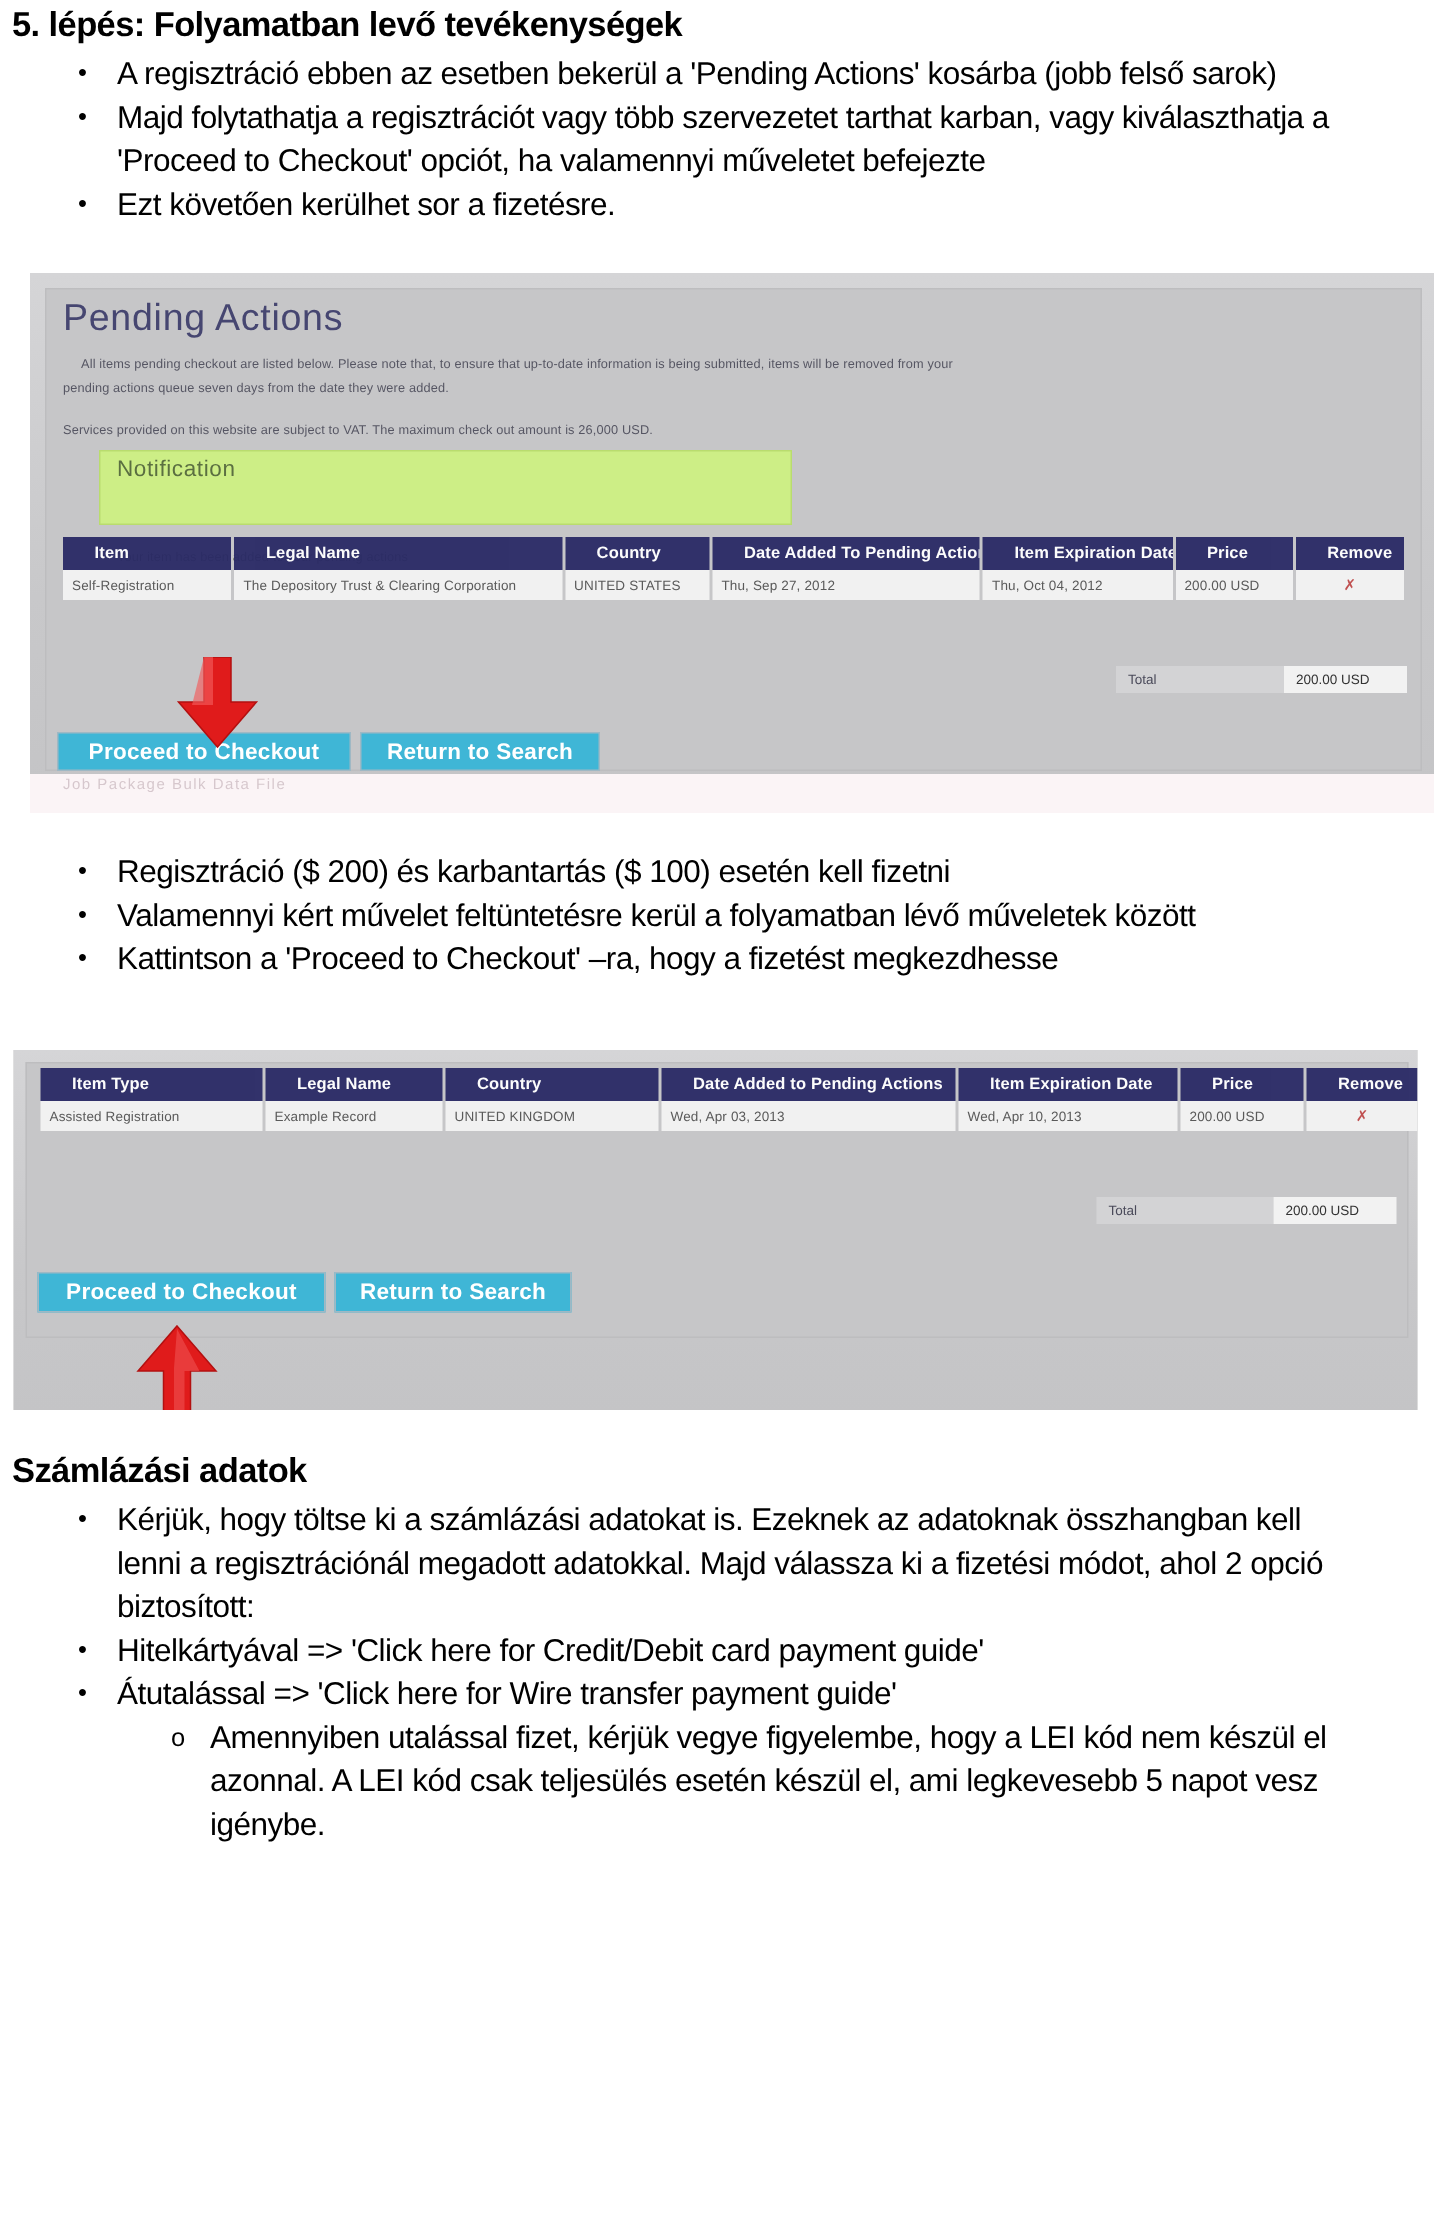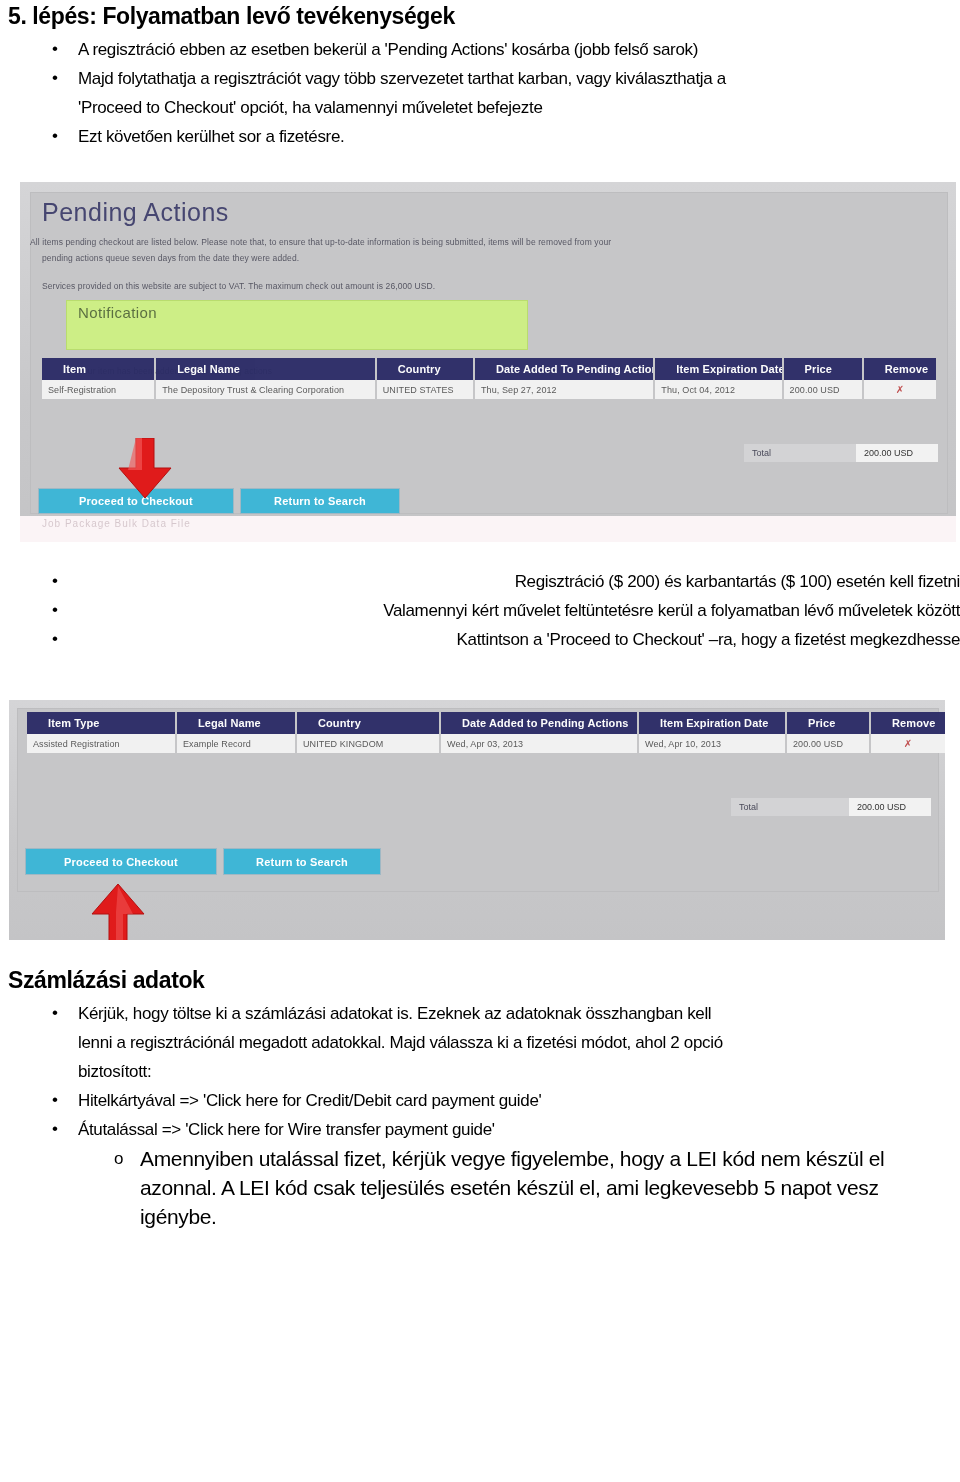--- a/index.html
+++ b/index.html
@@ -27,21 +27,21 @@
     padding-left: 8px;
   }
 
   ul.bullets {
     margin: 0;
     padding: 0;
     list-style: none;
   }
   ul.bullets > li {
     position: relative;
-    font-size: 17px;
+    font-size: 21px;
     line-height: 29px;
     letter-spacing: -0.35px;
     padding-left: 78px;
     margin: 0;
   }
   ul.bullets > li::before {
     content: "\2022";
     position: absolute;
     left: 52px;
     top: -1px;
@@ -182,21 +182,21 @@
     background: #f2f2f2;
     color: #333;
     padding: 4px 8px;
     min-width: 66px;
   }
 
   .btn {
     position: absolute;
     background: #3fb6d6;
     color: #ffffff;
-    font-size: 11px;
+    font-size: 15px;
     font-weight: bold;
     border: 1px solid #9fb8c4;
     padding: 5px 9px;
     letter-spacing: 0.2px;
     box-sizing: border-box;
     white-space: nowrap;
     text-align: center;
   }
 
   .ghost-line {
@@ -231,21 +231,21 @@
   </ul>
 </div>
 
 <div class="shot" style="left:20px; top:182px; width:936px; height:360px;">
   <div class="shot-inner"></div>
 
   <div class="panel" style="left:10px; top:10px; width:916px; height:320px; background:#c6c6c8; border:1px solid #bdbdbf;"></div>
 
   <div class="pa-title" style="left:22px; top:16px;">Pending Actions</div>
 
-  <div class="pa-para" style="left:10px; top:52px;">All items pending checkout are listed below. Please note that, to ensure that up-to-date information is being submitted, items will be removed from your</div>
+  <div class="pa-para" style="left:34px; top:52px;">All items pending checkout are listed below. Please note that, to ensure that up-to-date information is being submitted, items will be removed from your</div>
   <div class="pa-para" style="left:22px; top:68px;">pending actions queue seven days from the date they were added.</div>
   <div class="pa-para" style="left:22px; top:96px;">Services provided on this website are subject to VAT. The maximum check out amount is 26,000 USD.</div>
 
   <div class="notif-box" style="left:46px; top:118px; width:460px; height:48px;">
   </div>
   <div class="notif-title" style="left:58px; top:122px;">Notification</div>
   <div class="notif-text" style="left:58px; top:148px;">Your item has been added to your pending actions</div>
 
   <table class="pa-table" style="left:20px; top:176px; width:898px;">
     <colgroup>
@@ -294,21 +294,21 @@
 
   <div class="arrow" style="left:96px; top:256px;">
     <svg width="58" height="62" viewBox="0 0 58 62">
       <polygon points="20,0 38,0 38,30 55,30 29,60 3,30 20,30" fill="#e01b1b" stroke="#b31010" stroke-width="1"></polygon>
       <polygon points="20,0 26,0 26,32 12,32" fill="#f25b5b" opacity="0.65"></polygon>
     </svg>
   </div>
 </div>
 
 <div class="doc-section" style="top:562px;">
-  <ul class="bullets" style="margin-top:5px;text-align:right;">
+  <ul class="bullets" style="margin-top:5px;">
     <li>Regisztráció ($ 200) és karbantartás ($ 100) esetén kell fizetni</li>
     <li>Valamennyi kért művelet feltüntetésre kerül a folyamatban lévő műveletek között</li>
     <li>Kattintson a 'Proceed to Checkout' –ra, hogy a fizetést megkezdhesse</li>
   </ul>
 </div>
 
 <div class="shot" style="left:9px; top:700px; width:936px; height:240px;">
   <div class="shot-inner"></div>
 
   <div class="panel" style="left:8px; top:8px; width:920px; height:182px; background:#c6c6c8; border:1px solid #bdbdbf;"></div>

